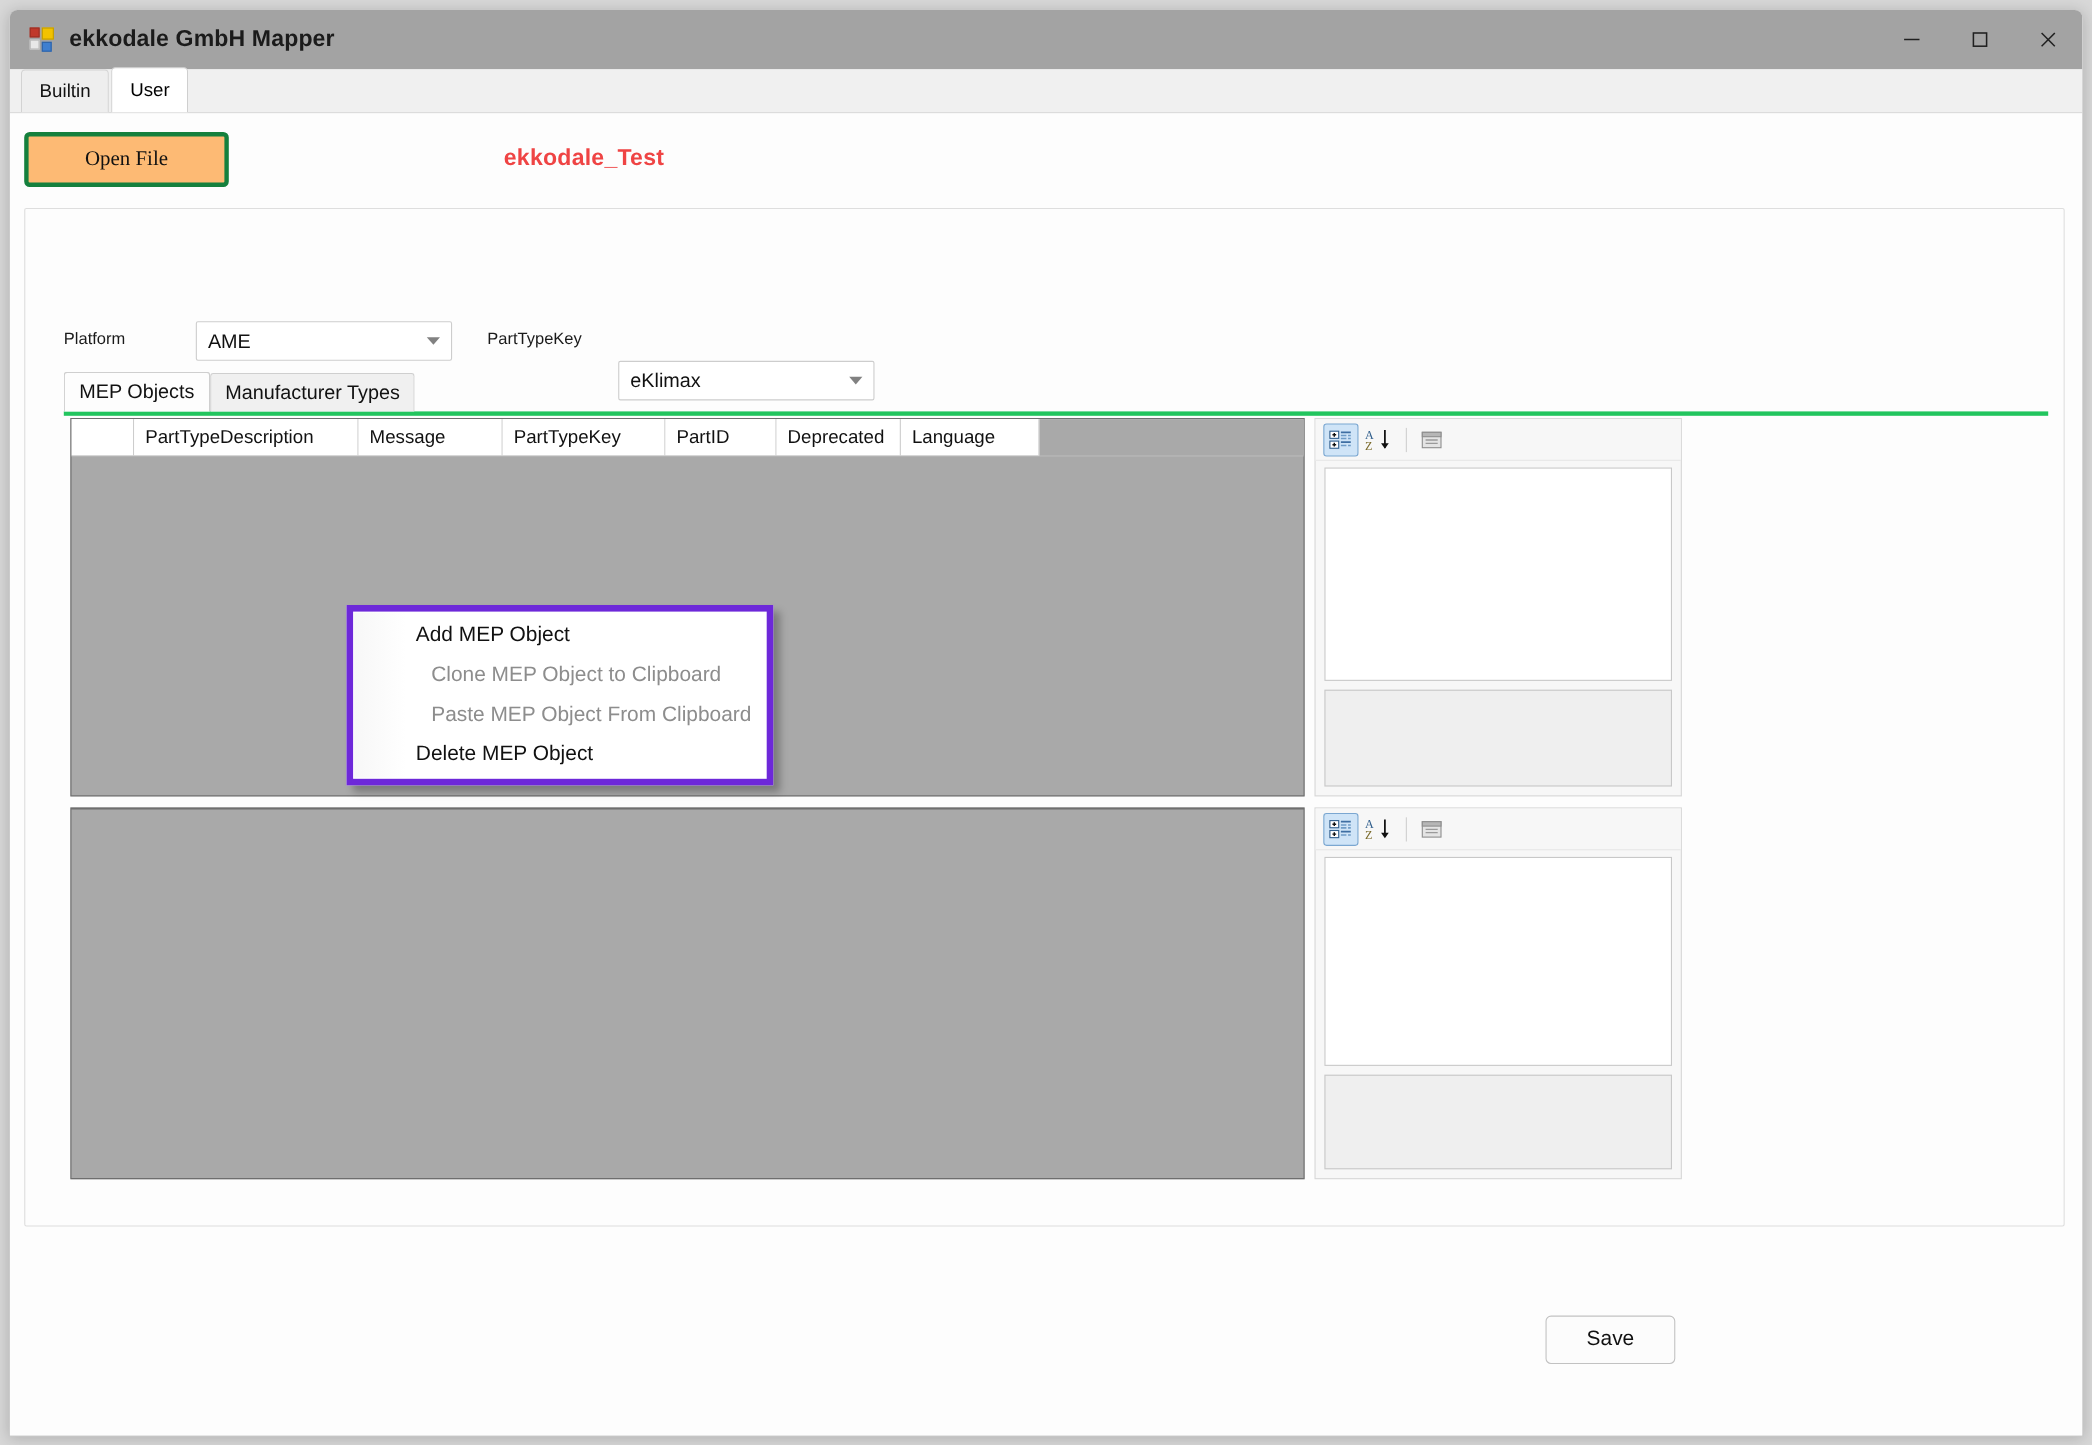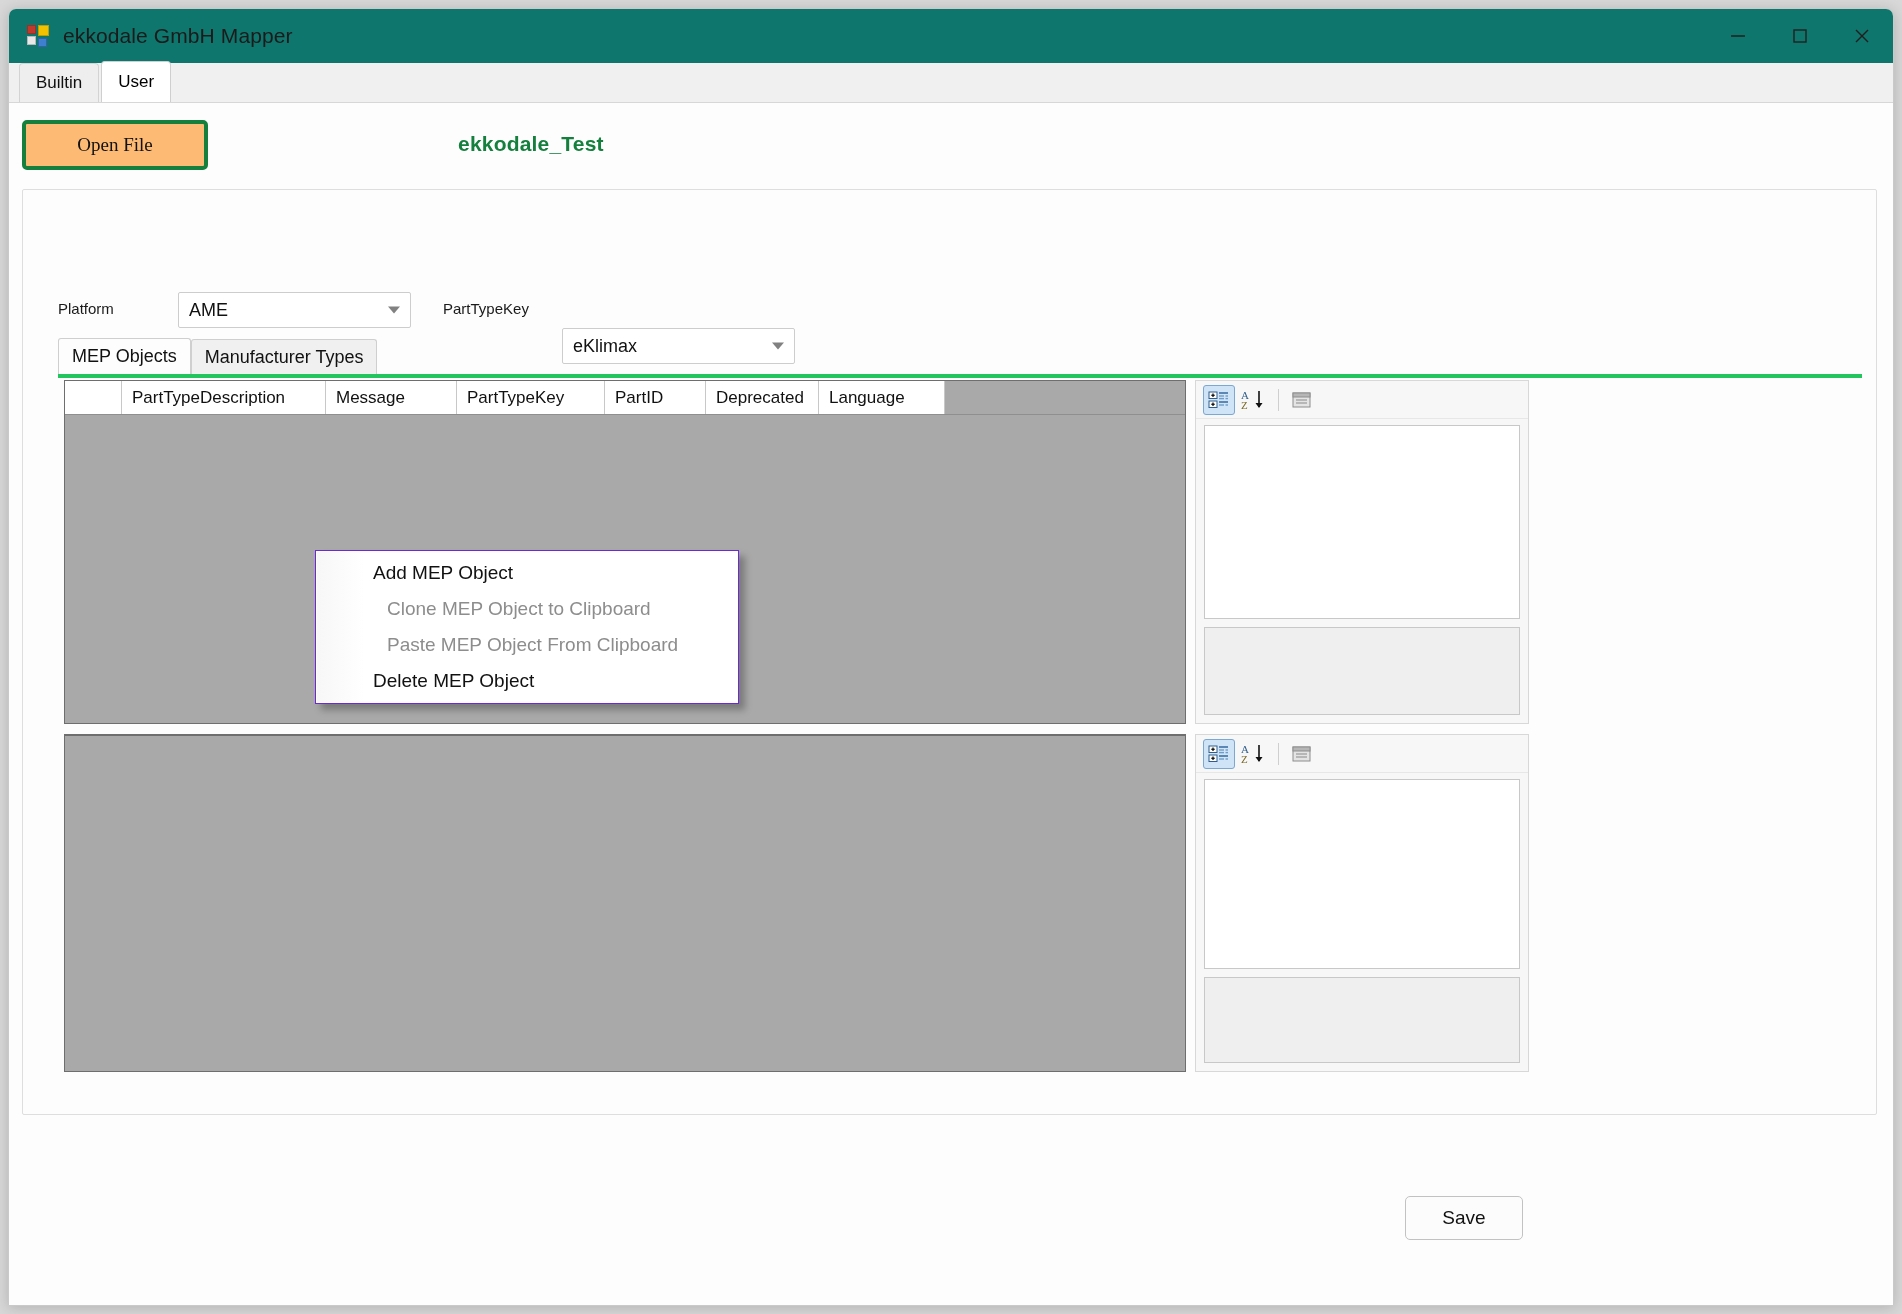--- a/index.html
+++ b/index.html
@@ -21,22 +21,22 @@
     border: 1px solid #c9c9c9;
     border-radius: 8px 8px 0 0;
     overflow: hidden;
     box-shadow: 0 2px 14px rgba(0,0,0,0.18);
   }
 
   
   .titlebar {
     position: absolute; left:0; top:0;
     width: 100%; height: 54px;
-    background: #0f766e;
-    display: flex; align-items: center;
+    background: #a3a3a3;
+    display: flex; align-items: center; font-weight: bold;
   }
   .app-icon {
     position: relative;
     width: 22px; height: 22px;
     margin-left: 18px;
     flex: none;
   }
   .app-icon i { position:absolute; display:block; }
   .app-icon .q1 { left:0; top:0; width:9px; height:9px; background:#c0392b; border:1px solid #9c3024;}
   .app-icon .q2 { left:11px; top:0; width:11px; height:11px; background:#f2c200; border:1px solid #c39d00;}
@@ -100,21 +100,21 @@
     background:#fdba74;
     border:4px solid #15803d;
     border-radius:5px;
     font-size:19px; color:#111;
     font-family:Liberation Serif, serif;
     cursor: default;
   }
 
   .file-title {
     position:absolute; left:449px; top:29px;
-    font-size:21px; font-weight:bold; color:#15803d;
+    font-size:21px; font-weight:bold; color:#ef4444;
     letter-spacing:.2px;
   }
 
   
   .groupbox {
     position:absolute;
     left:13px; top:86px;
     width: 1855px; height: 926px;
     border:1px solid #dedede;
     background:#fdfdfd;
@@ -254,23 +254,23 @@
     border-radius:5px;
     font-size:19px; color:#111;
     font-family:"Liberation Sans", sans-serif;
     cursor:default;
   }
 
   
   .ctxmenu {
     position:absolute;
     left:306px; top:447px;
-    width:424px;
-    background:#ffffff;
-    border:1px solid #6d28d9;
+    width:388px;
+    background:#ffffff;
+    border:6px solid #6d28d9;
     box-shadow: 6px 6px 7px rgba(0,0,0,0.28);
     padding: 4px 0;
     z-index: 50;
   }
   .ctxmenu::before {
     content:"";
     position:absolute; left:1px; top:1px; bottom:1px;
     width: 47px;
     background: linear-gradient(to right,#f7f7f7,#ffffff);
   }

